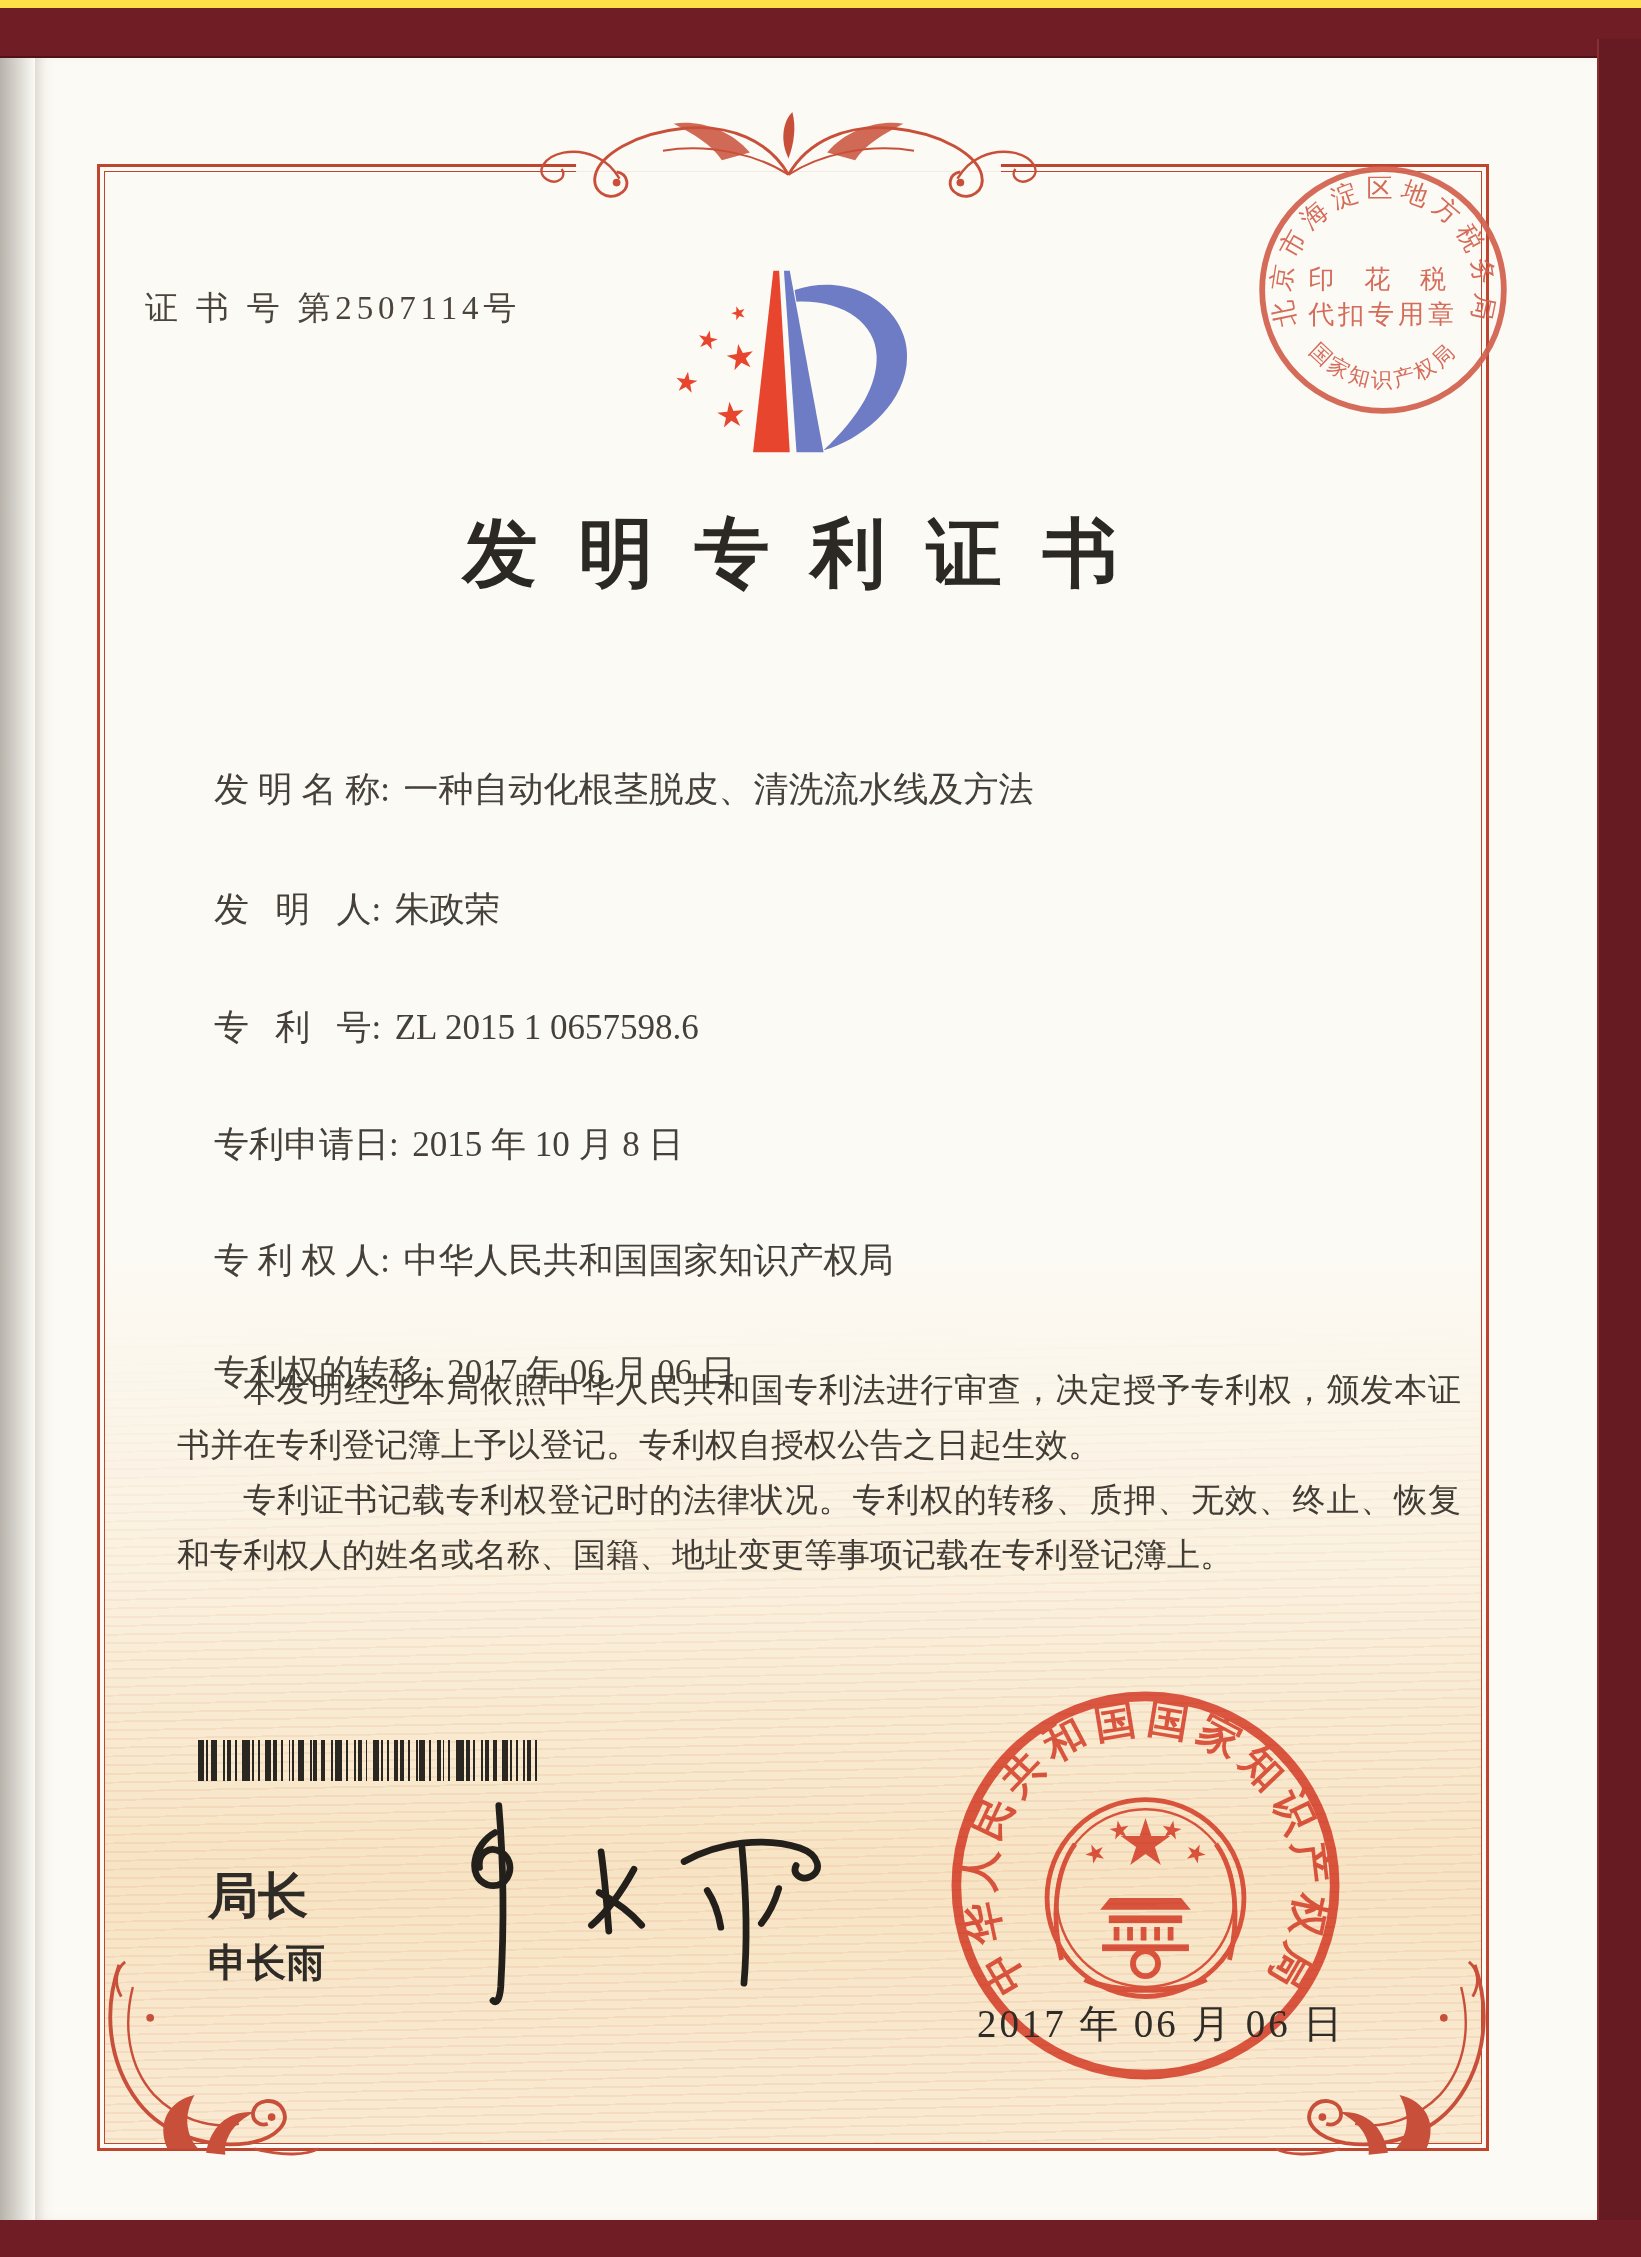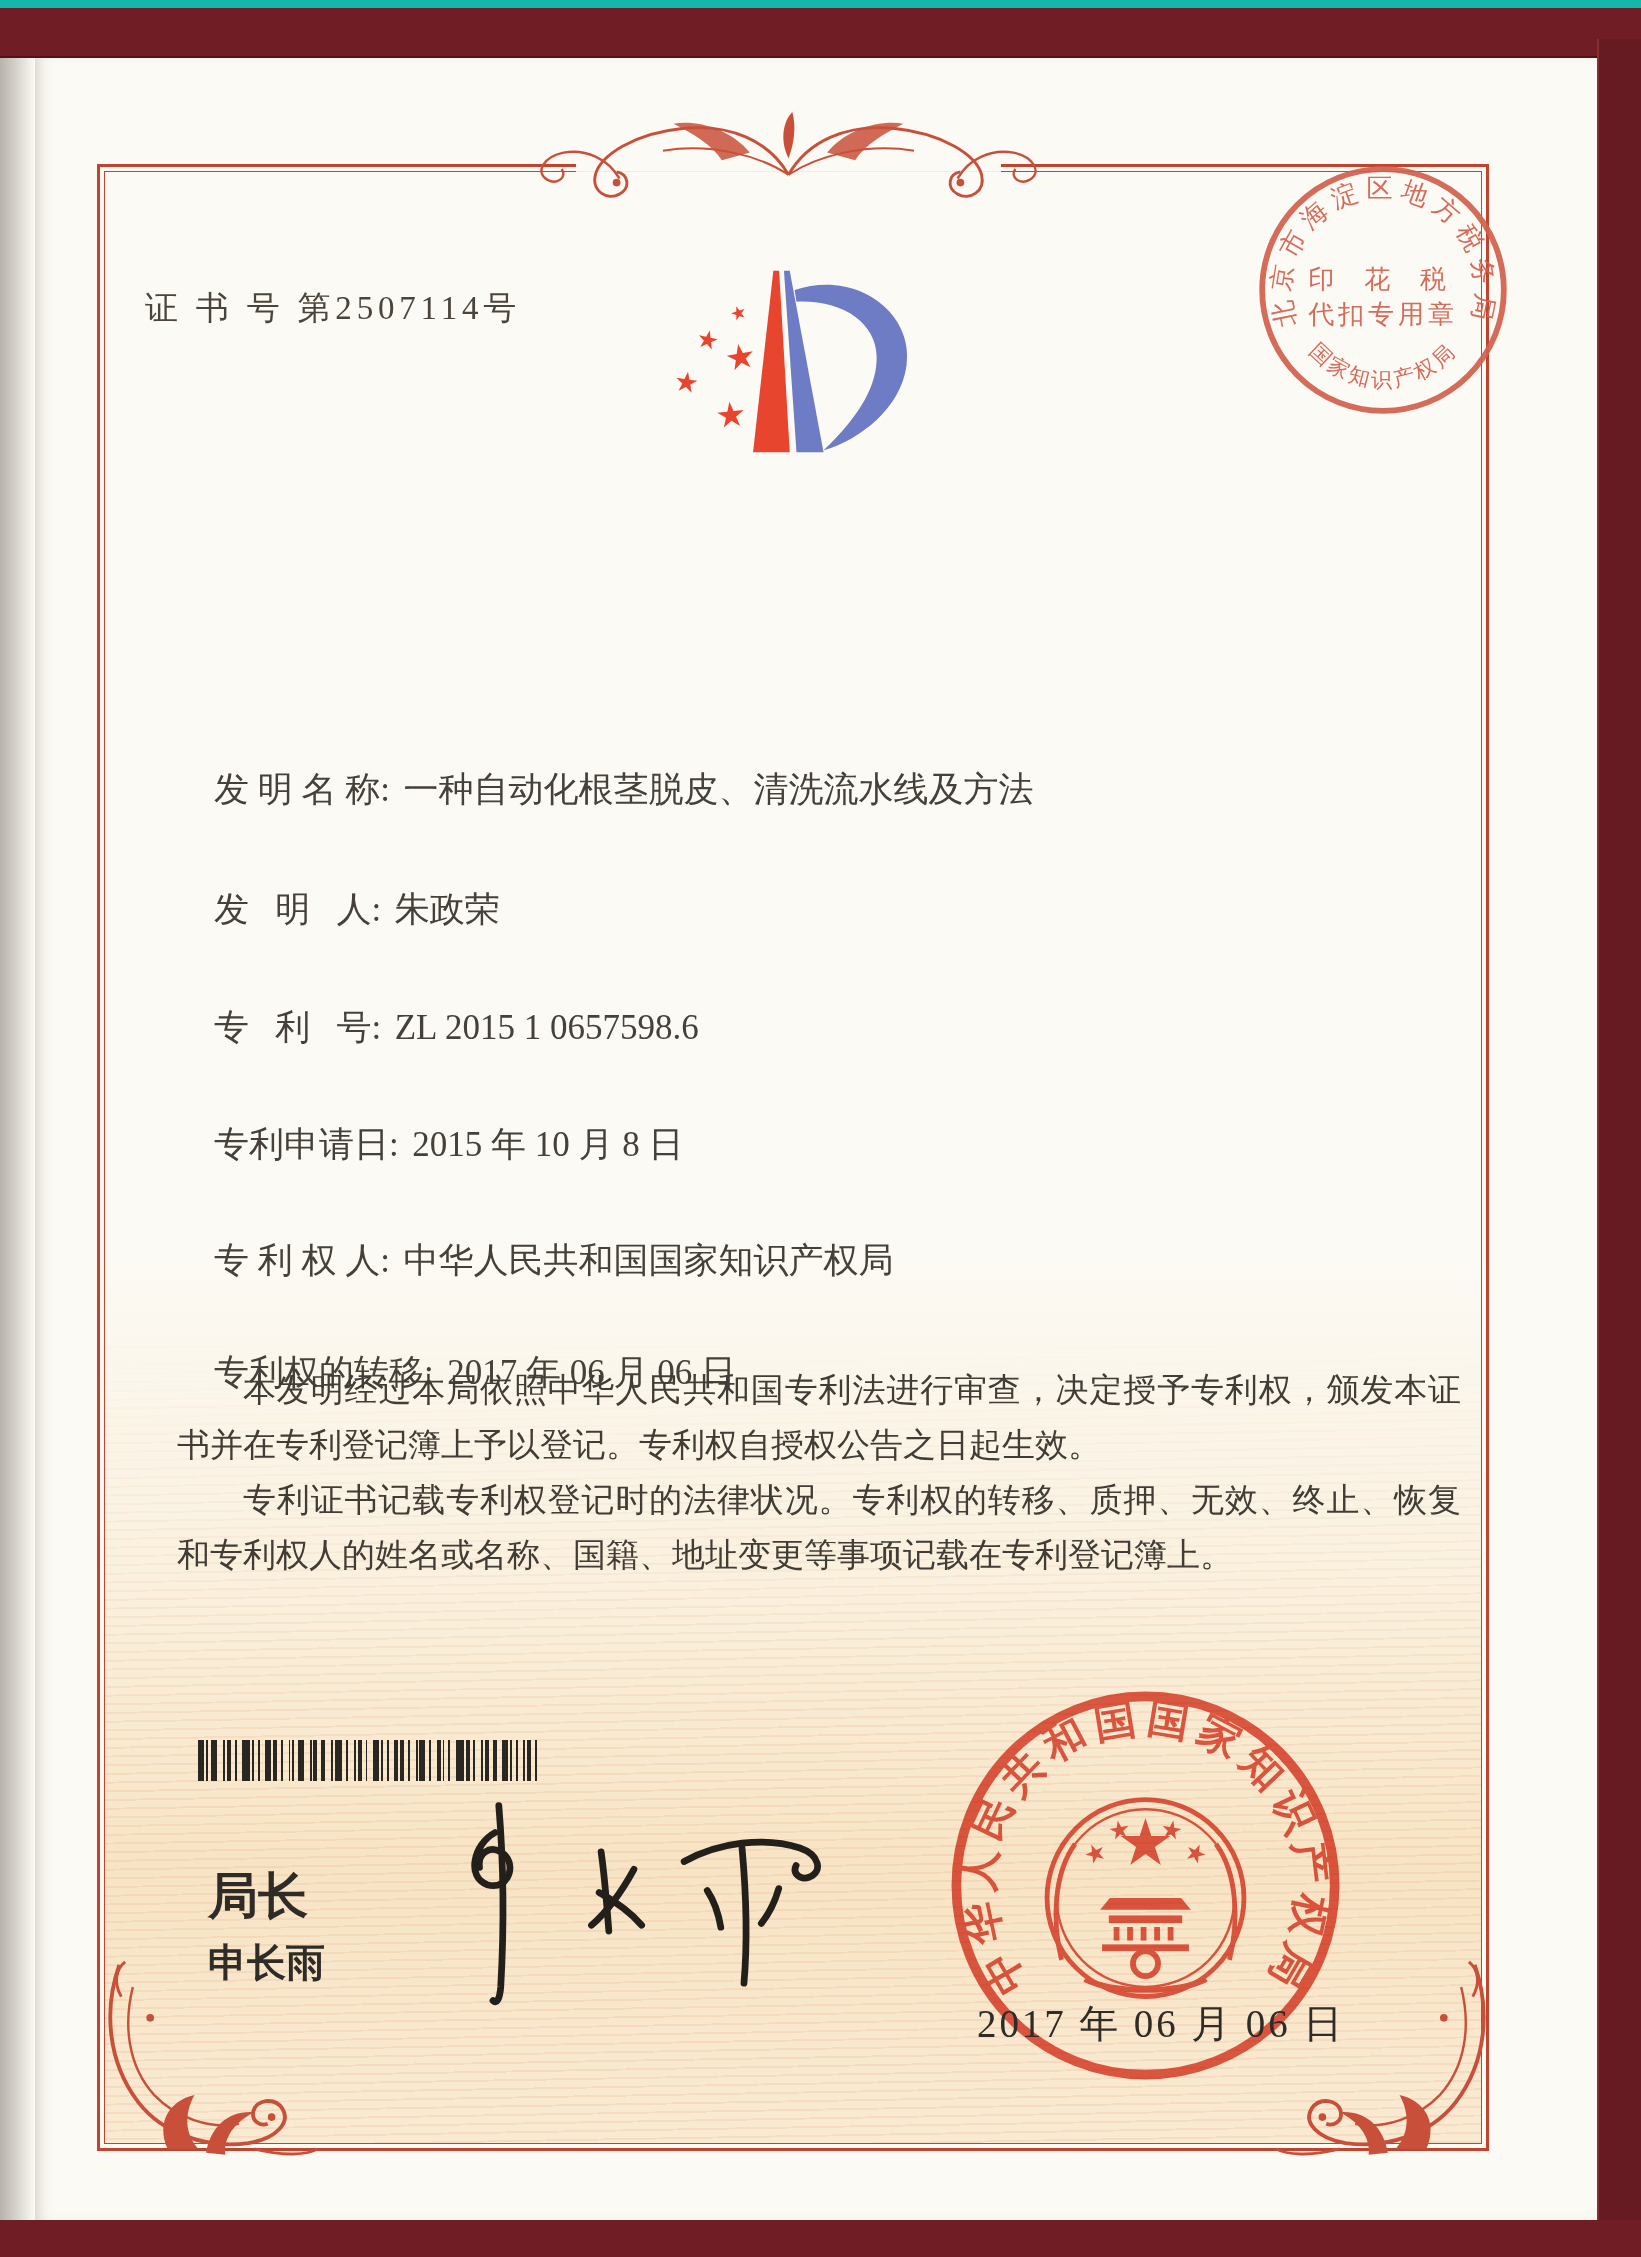--- a/index.html
+++ b/index.html
@@ -1,18 +1,18 @@
 <!DOCTYPE html>
 <html><head>
 <meta charset="utf-8">
 <style>
   html,body{margin:0;padding:0;}
   body{width:1641px;height:2257px;position:relative;background:#efede7;
        font-family:"Liberation Serif","DejaVu Serif",serif;}
-  .page{position:absolute;inset:0;overflow:hidden;background:#14b8a6;}
+  .page{position:absolute;inset:0;overflow:hidden;background:#fde047;}
 
   
   .cover-top{position:absolute;left:0;top:7.7px;width:1641px;height:48px;background:#701d25;
              border-bottom:2.9px solid #531218;}
   .cover-right{position:absolute;right:0;top:39px;width:42px;height:2219px;background:#661a22;
                border-left:2.9px solid #8a2e33;}
   .cover-bottom{position:absolute;left:0;bottom:0;width:1641px;height:37px;background:#701d25;}
   .edge-left{position:absolute;left:0;top:56px;width:35px;height:2165px;
              background:linear-gradient(90deg,#b7b3ab,#dcd9d2 55%,#fbfaf5);}
 
@@ -158,20 +158,21 @@
     <text font-size="27" letter-spacing="7" fill="#d2604e" font-family="'Liberation Serif','DejaVu Serif',serif">
       <textPath href="#tsTop" startOffset="50%" text-anchor="middle">北京市海淀区地方税务局</textPath>
     </text>
     <text x="150" y="148" font-size="27" letter-spacing="12" text-anchor="middle" fill="#d2604e">印 花 税</text>
     <text x="150" y="184" font-size="27" letter-spacing="4" text-anchor="middle" fill="#d2604e">代扣专用章</text>
     <text font-size="22" letter-spacing="3" fill="#d2604e" font-family="'Liberation Serif','DejaVu Serif',serif">
       <textPath href="#tsBot" startOffset="50%" text-anchor="middle">国家知识产权局</textPath>
     </text>
   </svg>
 
+  <div class="title">发明专利证书</div>
 
   <div class="field" style="top:726px">
     <span>发 明 名 称:</span><span class="val">一种自动化根茎脱皮、清洗流水线及方法</span>
   </div>
   <div class="field" style="top:846px">
     <span>发   明   人:</span><span class="val">朱政荣</span>
   </div>
   <div class="field" style="top:964px">
     <span>专   利   号:</span><span class="val">ZL 2015 1 0657598.6</span>
   </div>

